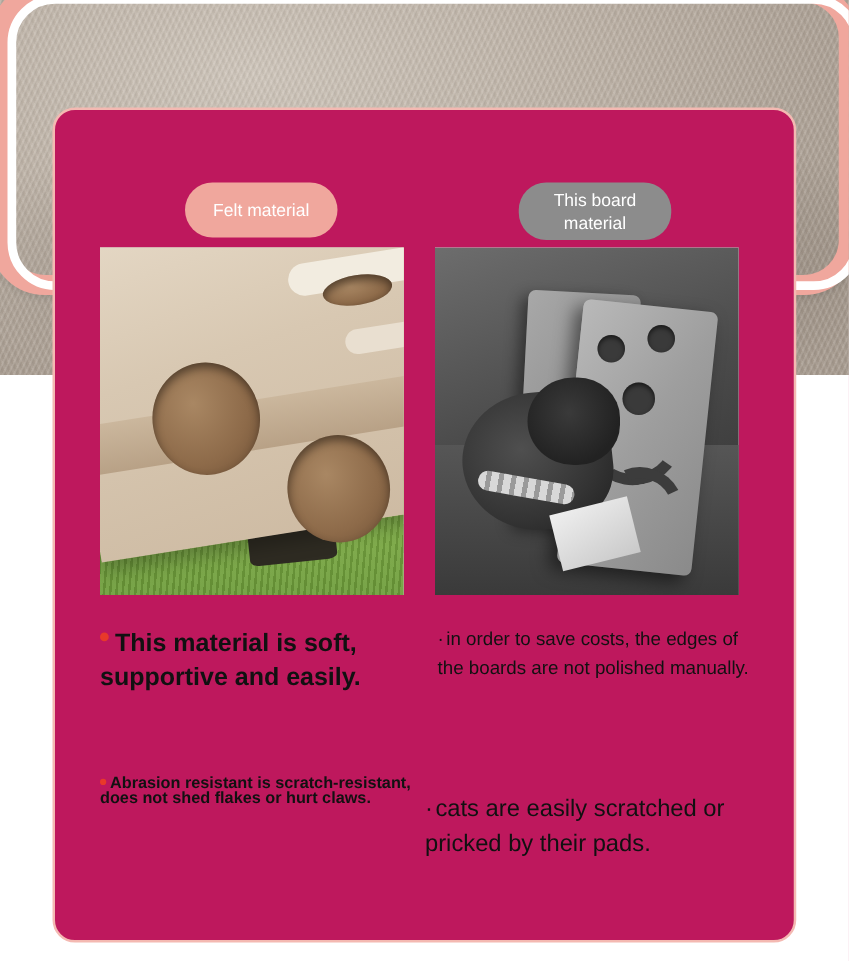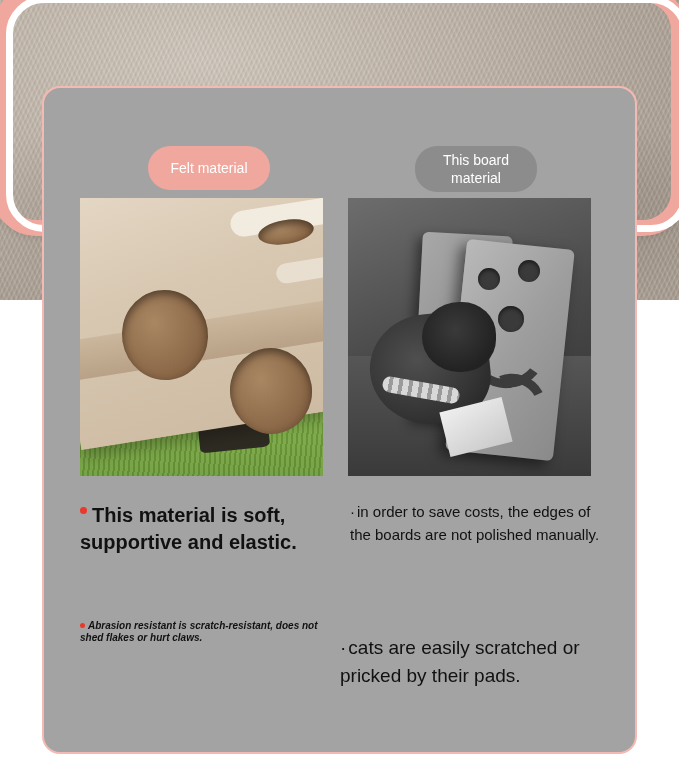--- a/index.html
+++ b/index.html
@@ -64,21 +64,21 @@
     box-sizing: border-box;
   }
 
   
   .card {
     position: absolute;
     left: 42px;
     top: 86px;
     width: 595px;
     height: 668px;
-    background: #a3a3a3;
+    background: #be185d;
     border: 2px solid #f4b9b2;
     border-radius: 18px;
     box-sizing: border-box;
     overflow: hidden;
   }
 
   
   .pills {
     position: relative;
     height: 110px;
@@ -291,25 +291,24 @@
     width: 260px;
     font-size: 20px;
     font-weight: bold;
     line-height: 27px;
     color: #111111;
   }
   .felt-sub {
     left: 36px;
     top: 126px;
     width: 258px;
-    font-size: 10px;
+    font-size: 13px;
     font-weight: bold;
     line-height: 12px;
     color: #111111;
-    font-style: italic;
   }
   .wood-main {
     left: 306px;
     top: 6px;
     width: 250px;
     font-size: 15px;
     line-height: 23px;
     color: #111111;
   }
   .wood-sub {
@@ -377,21 +376,21 @@
         <div class="collar"></div>
         <div class="paper"></div>
       </div>
     </div>
 
   </div>
 
   <div class="text-area">
 
     <div class="txt felt-main">
-      <span class="bullet-dot"></span><span>This material is soft, supportive and elastic.</span>
+      <span class="bullet-dot"></span><span>This material is soft, supportive and easily.</span>
     </div>
 
     <div class="txt felt-sub">
       <span class="bullet-dot small"></span><span>Abrasion resistant is scratch-resistant, does not shed flakes or hurt claws.</span>
     </div>
 
     <div class="txt wood-main">
       <span class="dash">·</span><span>in order to save costs, the edges of the boards are not polished manually.</span>
     </div>
 

